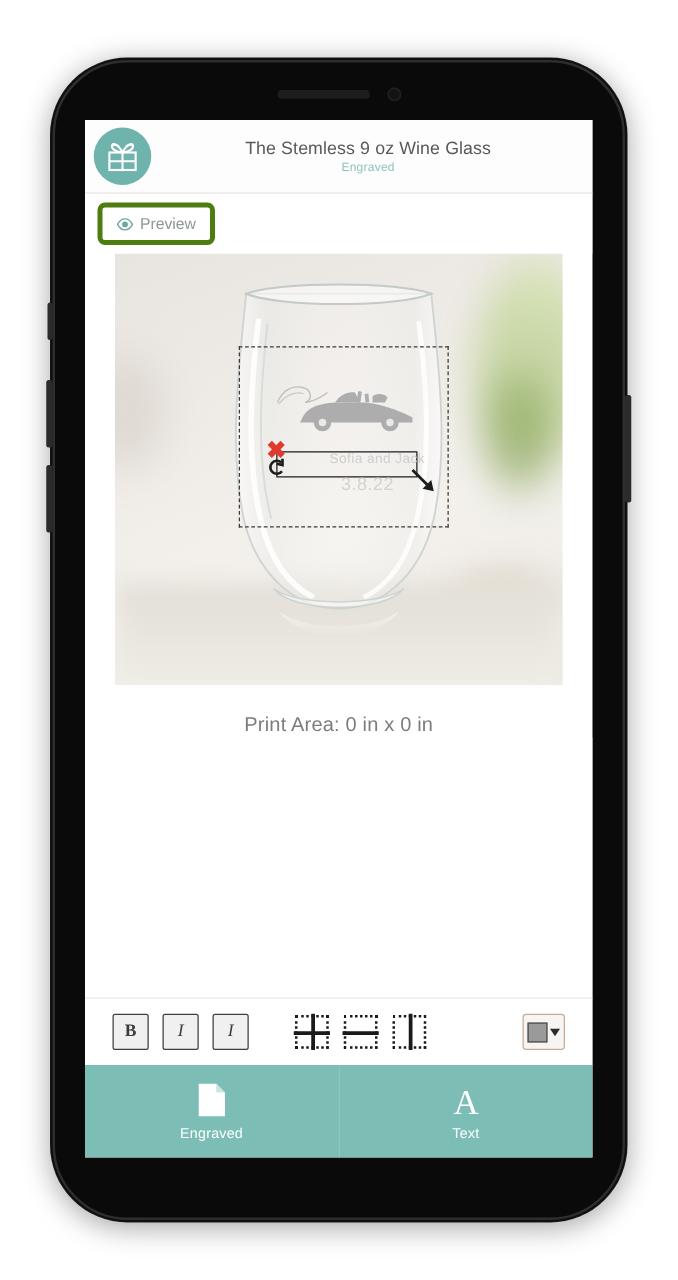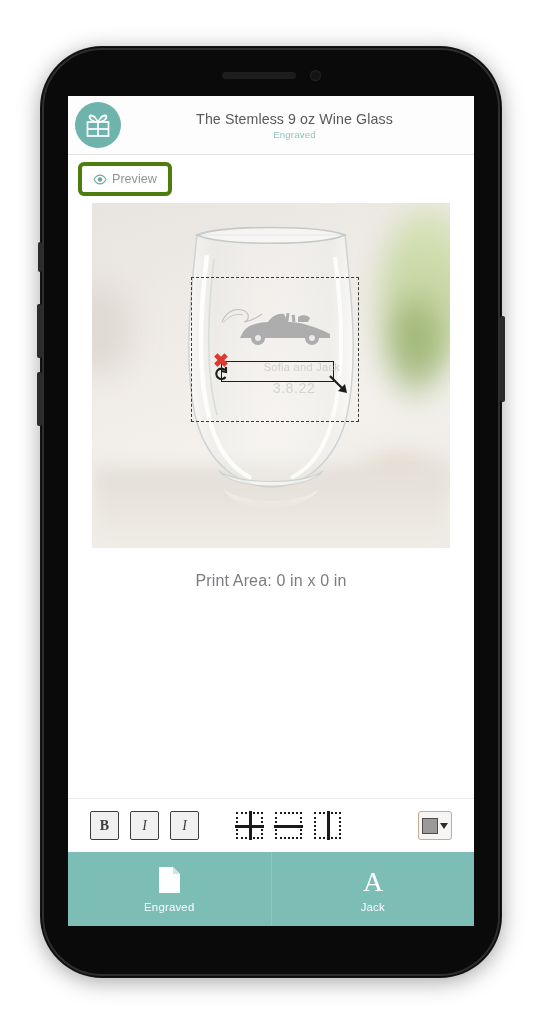--- a/index.html
+++ b/index.html
@@ -444,19 +444,19 @@
         <span class="nav-label">Engraved</span>
       </div>
 
 
       <div class="nav-item">
         <span class="nav-icon">
           <svg width="26" height="28" viewBox="0 0 26 28" aria-hidden="true">
             <text x="13" y="25" text-anchor="middle" font-family="Liberation Serif, serif" font-size="28" fill="#ffffff">A</text>
           </svg>
         </span>
-        <span class="nav-label">Jack</span>
+        <span class="nav-label">Text</span>
       </div>
 
     </div>
 
   </div>
 </div>
 
 </body></html>

